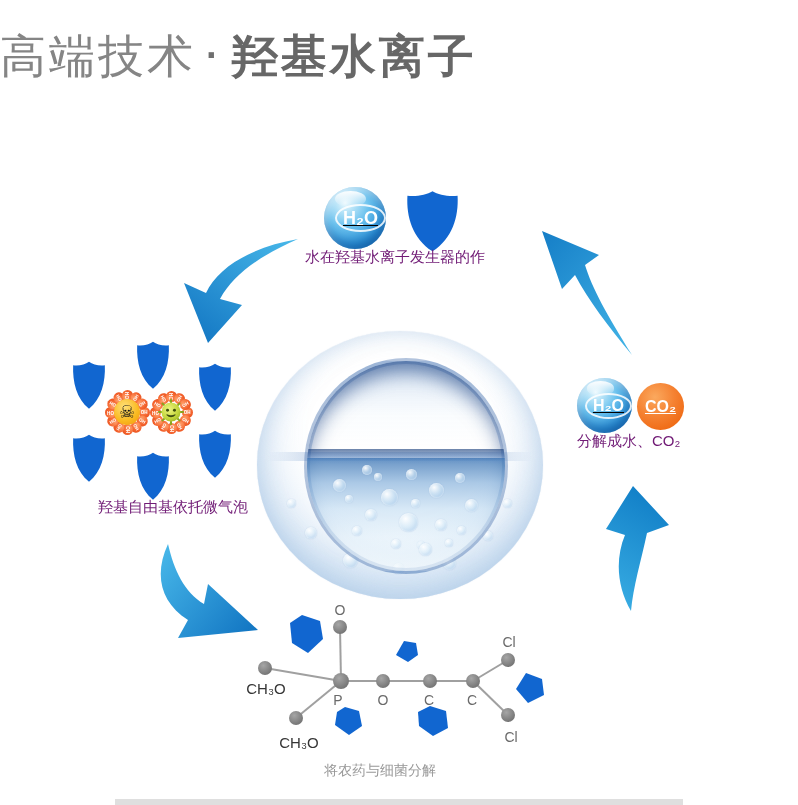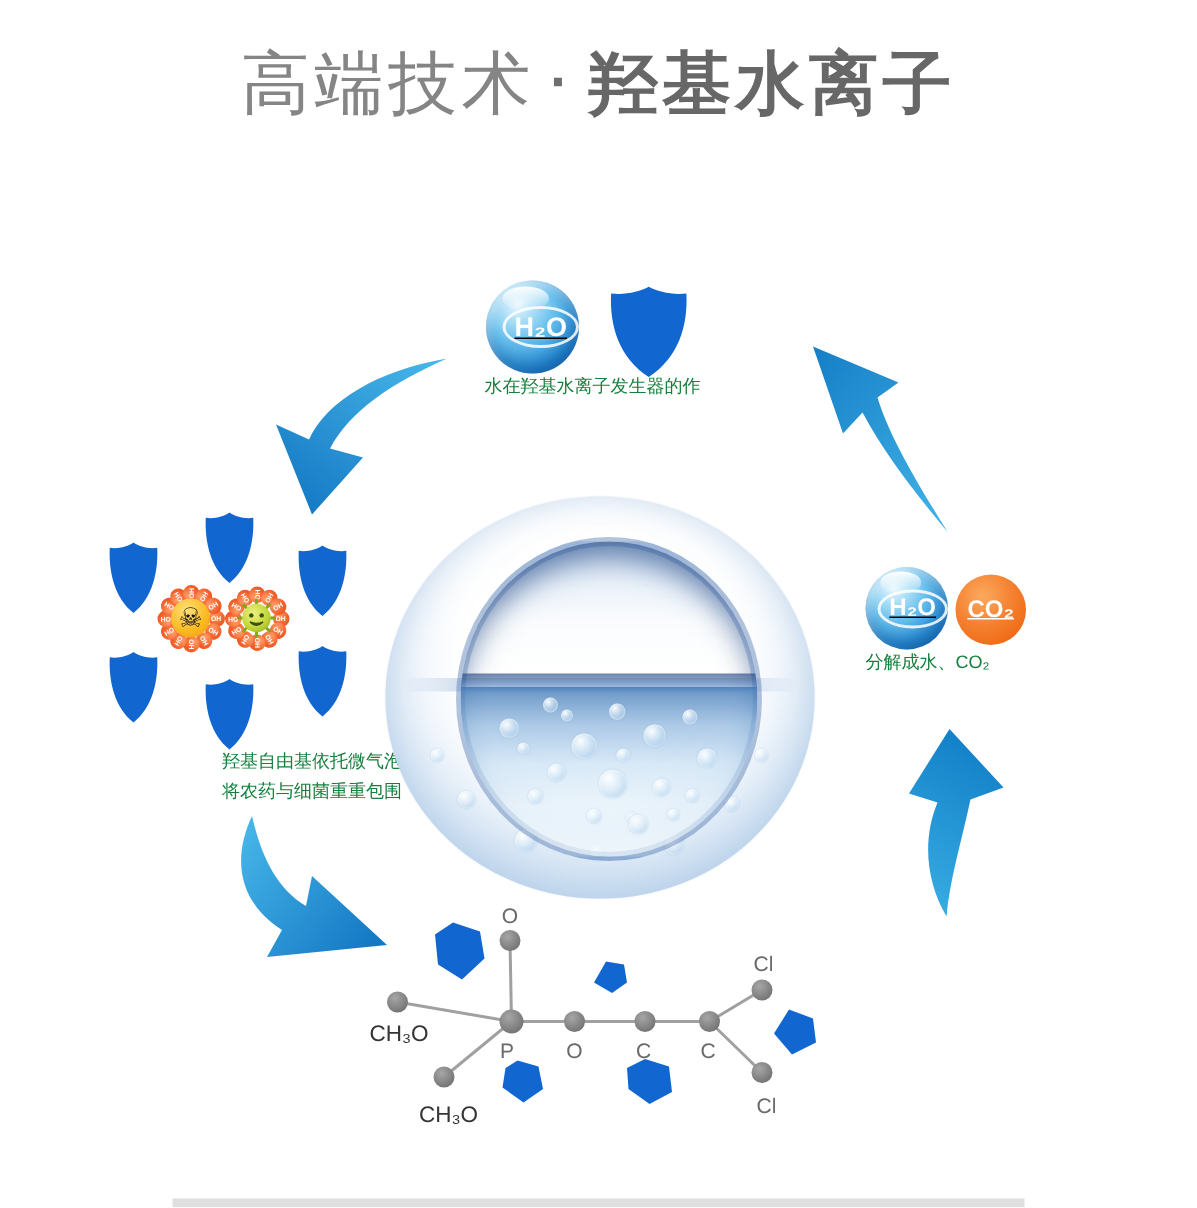--- a/index.html
+++ b/index.html
@@ -1,30 +1,30 @@
 <!DOCTYPE html>
 <html><head>
 <meta charset="utf-8">
 <style>
   html,body{margin:0;padding:0;background:#fff;}
   .canvas{position:relative;width:798px;height:805px;background:#ffffff;overflow:hidden;
           font-family:"Liberation Sans","DejaVu Sans",sans-serif;}
 
   
-  .title{position:absolute;left:0;top:24px;width:798px;text-align:center;font-size:46px;line-height:62px;letter-spacing:3px;}
+  .title{position:absolute;left:0;top:24px;width:798px;font-size:46px;line-height:62px;letter-spacing:3px;}
   .t-light{color:#858585;font-weight:400;}
   .t-sep{color:#6f6f6f;font-weight:700;padding:0 10px;font-size:38px;vertical-align:4px;}
   .t-bold{color:#676767;font-weight:700;}
   .subtitle{position:absolute;left:0;top:110px;width:798px;text-align:center;font-size:21px;color:#8a8a8a;letter-spacing:1px;}
   .f-div{color:#bcbcbc;padding:0 14px;font-weight:300;}
 
   
-  .caption{position:absolute;color:#15803d;font-size:12px;line-height:20px;}
+  .caption{position:absolute;color:#701a75;font-size:15px;line-height:20px;}
   .caption-top{left:297px;top:247px;width:196px;text-align:center;}
-  .caption-left{left:78px;top:497px;width:190px;text-align:right;}
+  .caption-left{left:78px;top:497px;width:190px;text-align:center;}
   .caption-right{left:577px;top:431px;width:140px;}
   .caption-bottom{left:280px;top:760px;width:200px;text-align:center;font-size:14px;color:#989898;}
 
   
   .sphere{position:absolute;border-radius:50%;display:flex;align-items:center;justify-content:flex-end;
     background:radial-gradient(circle at 34% 26%, #eaf8fe 0%, #b8e4f8 14%, #6cc2ee 38%, #2f93d8 68%, #1167b4 92%, #0d5ca6 100%);
     box-shadow:inset -3px -6px 10px rgba(8,70,140,.45), inset 2px 4px 6px rgba(255,255,255,.5);text-decoration:underline;}
   .sphere::before{content:"";position:absolute;left:18%;top:6%;width:50%;height:26%;border-radius:50%;
     background:linear-gradient(to bottom, rgba(255,255,255,.95), rgba(255,255,255,0));}
   .sphere-label{position:relative;color:#fff;font-weight:bold;border:2px solid rgba(255,255,255,.85);
@@ -198,21 +198,20 @@
         <circle cx="15" cy="15" r="11" fill="url(#germGrad)"></circle>
         <circle cx="11" cy="13" r="1.7" fill="#3f4d0c"></circle>
         <circle cx="19" cy="13" r="1.7" fill="#3f4d0c"></circle>
         <path d="M10,18 Q15,23 20,18 Q15,20.5 10,18 Z" fill="#ffffff" stroke="#3f4d0c" stroke-width="1.2"></path>
       </svg>
     </span>
   </div>
 
   <div class="caption caption-left">
     <div>羟基自由基依托微气泡</div>
-    <div>将农药与细菌重重包围</div>
   </div>
 
   <div class="outer-sphere">
     <div class="outer-waterline"></div>
     <span class="bub" style="left:48px;top:196px;width:12px;height:12px"></span>
     <span class="bub" style="left:86px;top:222px;width:15px;height:15px"></span>
     <span class="bub" style="left:136px;top:232px;width:11px;height:11px"></span>
     <span class="bub" style="left:186px;top:226px;width:13px;height:13px"></span>
     <span class="bub" style="left:226px;top:200px;width:10px;height:10px"></span>
     <span class="bub" style="left:30px;top:168px;width:9px;height:9px"></span>
@@ -287,15 +286,16 @@
     </g>
     <g fill="#1166d0">
       <path d="M12,0 L30,6 L33,24 L18,38 L2,28 L0,8 Z" transform="translate(62,20)"></path>
       <path d="M8,0 L20,2 L22,14 L12,21 L0,14 Z" transform="translate(168,46)"></path>
       <path d="M10,0 L24,4 L27,19 L14,28 L0,18 L2,5 Z" transform="translate(107,112)"></path>
       <path d="M12,0 L28,5 L30,22 L15,30 L1,20 L0,6 Z" transform="translate(190,111)"></path>
       <path d="M10,0 L26,6 L28,22 L12,30 L0,16 Z" transform="translate(288,78)"></path>
     </g>
   </svg>
 
+  <div class="caption caption-bottom">将农药与细菌分解</div>
 
   <div class="bottom-bar"></div>
 </div>
 
 </body></html>

